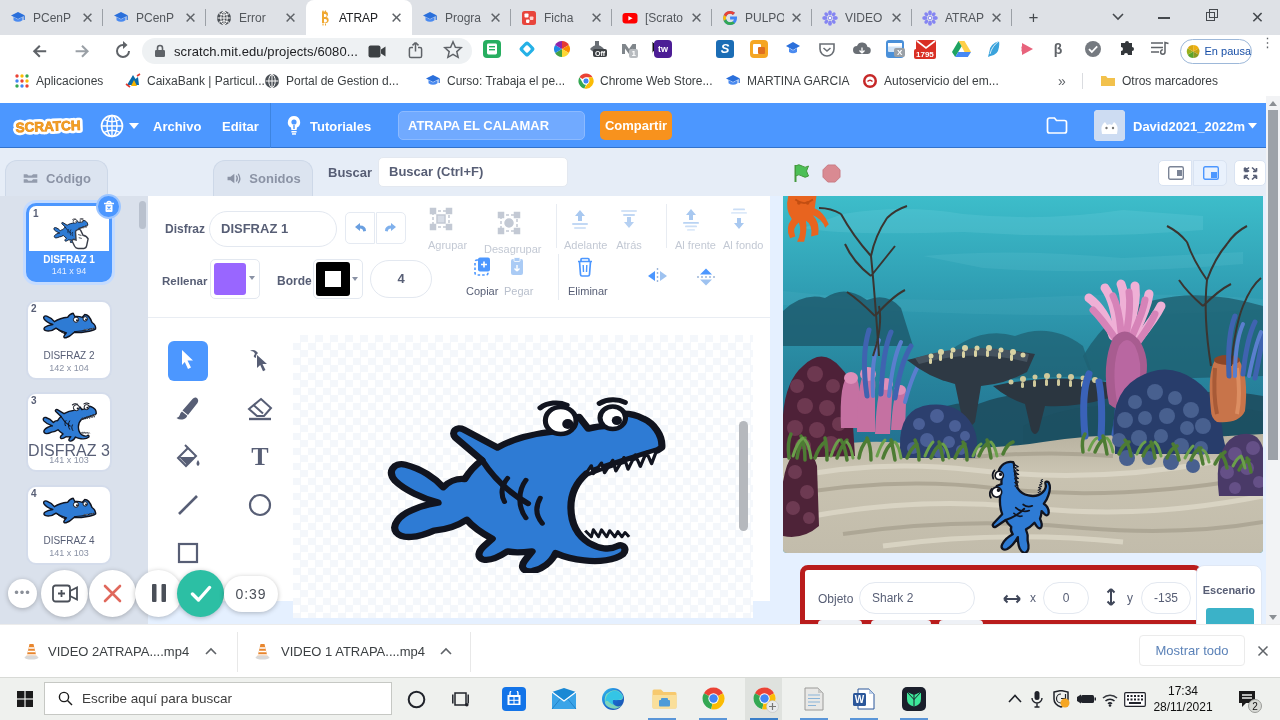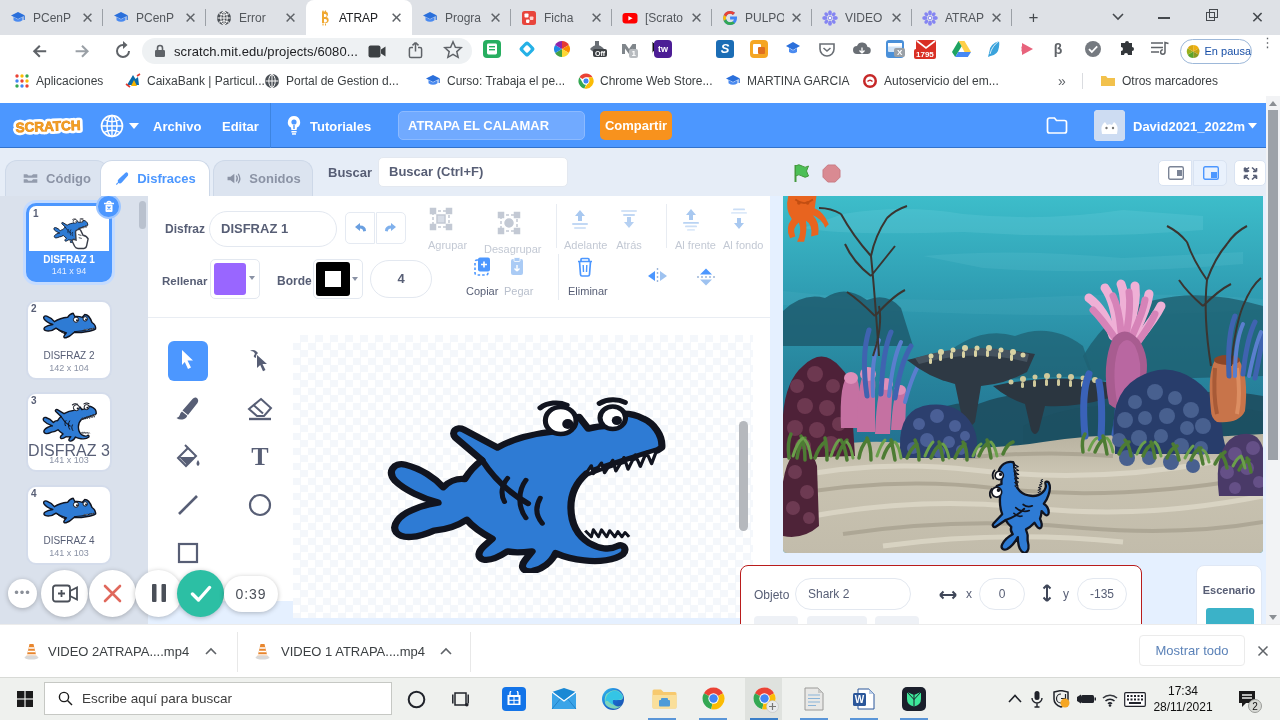--- a/index.html
+++ b/index.html
@@ -456,25 +456,20 @@
 </div>
 <div class="abs" id="srow">
   <div class="stab" style="left:5px;width:103px;color:#8b93a5;">
     <svg width="17" height="17" viewBox="0 0 20 20" style="margin-right:7px;">
         <g fill="#8b93a5">
           <path d="M2 5 h4 l1.5 1.5 h4 L13 5 h5 v4 H2 Z" opacity="0.9"></path>
           <path d="M2 11 h4 l1.5 1.5 h4 L13 11 h5 v4 H2 Z" opacity="0.9"></path>
         </g>
       </svg>Código
   </div>
-  <div class="stab active" style="left:100px;width:110px;">
-    <svg width="16" height="16" viewBox="0 0 20 20" style="margin-right:7px;">
-        <path d="M16.5 2 Q18.5 3.5 17.5 5.5 L10 14 Q8 16.5 5.5 15 L4 17 L2.5 17.5 L3 15.5 L5 14 Q3.8 11.8 6 10 L14 2.5 Q15.5 1 16.5 2" fill="#4c97ff"></path>
-      </svg>Disfraces
-  </div>
   <div class="stab" style="left:213px;width:100px;color:#8b93a5;">
     <svg width="17" height="17" viewBox="0 0 20 20" style="margin-right:7px;">
         <path d="M3 8 h3.5 L11 4.5 v11 L6.5 12 H3 Z" fill="#8b93a5"></path>
         <path d="M13.5 7 q2 3 0 6 M15.8 5 q3.2 5 0 10" stroke="#8b93a5" stroke-width="1.6" fill="none" stroke-linecap="round"></path>
       </svg>Sonidos
   </div>
   <div class="abs glabel" style="left:328px;top:17px;font-size:13px;">Buscar</div>
   <div class="abs" style="left:378px;top:9px;width:190px;height:30px;background:#fff;border:1px solid #e3e8f0;border-radius:5px;font-size:13px;font-weight:bold;color:#575e75;line-height:28px;padding-left:10px;">Buscar (Ctrl+F)</div>
 
 </div>
@@ -948,21 +943,21 @@
       <circle cx="18" cy="8" r="2" fill="#c24e12"></circle>
           <circle cx="28" cy="8" r="2" fill="#c24e12"></circle>
     </g>
 
     <g transform="translate(205,292) rotate(-78 30 36) scale(0.33)">
           <use href="#shark2b"></use>
         </g>
   </svg>
   </div>
 
-  <div class="abs" id="spritepanel" style="left:740px;top:369px;width:402px;height:60px;background:#fff;border:1px solid #b91c1c;border-radius:8px 8px 0 0;">
+  <div class="abs" id="spritepanel" style="left:800px;top:369px;width:402px;height:60px;background:#fff;border:5px solid #b91c1c;border-radius:8px 8px 0 0;">
     <div class="abs glabel" style="left:13px;top:22px;font-weight:normal;font-size:12px;color:#575e75;">Objeto</div>
     <div class="abs" style="left:54px;top:12px;width:116px;height:32px;border:1px solid #e3e8f0;border-radius:16px;font-size:12px;color:#575e75;line-height:30px;padding-left:12px;">Shark 2</div>
     <div class="abs" style="left:196px;top:21px;"><svg width="22" height="12" viewBox="0 0 22 12">
           <path d="M3 6 h16 M3 6 l3.5 -3.5 M3 6 l3.5 3.5 M19 6 l-3.5 -3.5 M19 6 l-3.5 3.5" stroke="#3f4658" stroke-width="2" fill="none"></path>
         </svg></div>
     <div class="abs" style="left:225px;top:21px;font-size:12px;color:#575e75;">x</div>
     <div class="abs" style="left:238px;top:12px;width:46px;height:32px;border:1px solid #e3e8f0;border-radius:16px;font-size:12px;color:#575e75;line-height:30px;text-align:center;">0</div>
     <div class="abs" style="left:300px;top:16px;"><svg width="12" height="22" viewBox="0 0 12 22">
           <path d="M6 3 v16 M6 3 l-3.5 3.5 M6 3 l3.5 3.5 M6 19 l-3.5 -3.5 M6 19 l3.5 -3.5" stroke="#3f4658" stroke-width="2" fill="none"></path>
         </svg></div>

